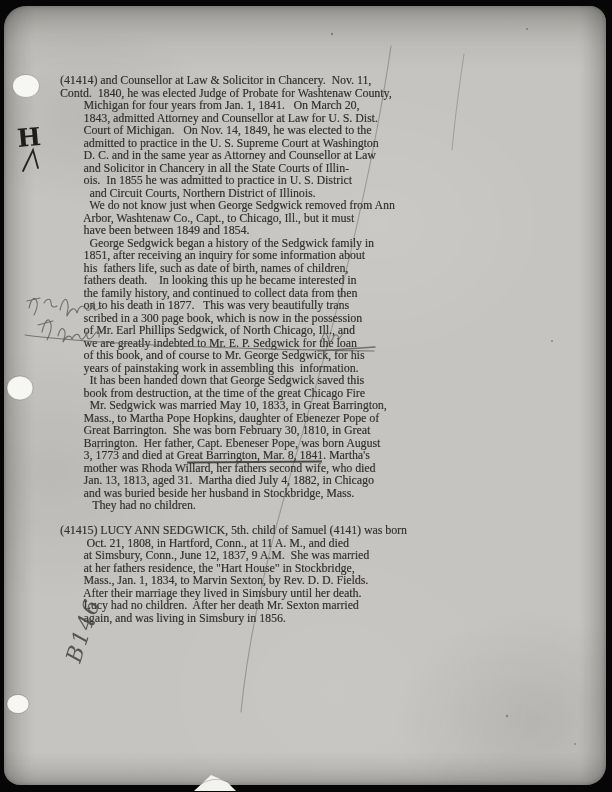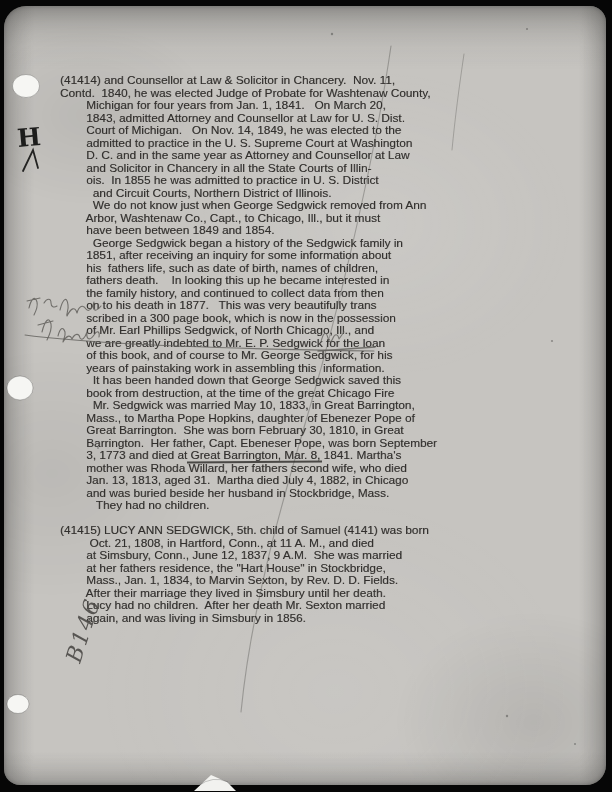--- a/index.html
+++ b/index.html
@@ -26,21 +26,21 @@
   .paper::after{
     content:'';position:absolute;inset:0;border-radius:inherit;pointer-events:none;
     background:
       linear-gradient(180deg, rgba(22,22,20,0.20), rgba(22,22,20,0.04) 40px, rgba(0,0,0,0) 64px),
       linear-gradient(90deg, rgba(22,22,20,0.12), rgba(0,0,0,0) 30px),
       linear-gradient(270deg, rgba(22,22,20,0.13), rgba(0,0,0,0) 26px),
       linear-gradient(0deg, rgba(22,22,20,0.11), rgba(0,0,0,0) 34px);
   }
   .typed{
     position:absolute;left:60px;top:74px;
-    font-family:Liberation Sans, sans-serif;
+    font-family:Liberation Serif, serif;
     font-size:11.8px;line-height:12.5px;
     color:rgba(42,40,38,0.92);
     text-shadow:0.4px 0 0 rgba(42,40,38,0.4);
   }
   .tline{white-space:pre;height:12.5px;}
   .underline-mph{
     position:absolute;left:187px;top:461px;width:135px;height:1.6px;
     background:rgba(38,37,35,0.78);transform:rotate(-0.35deg);
   }
   .overlay-svg{position:absolute;left:0;top:0;pointer-events:none;}
@@ -75,21 +75,21 @@
     <div class="tline">        scribed in a 300 page book, which is now in the possession</div>
     <div class="tline">        of Mr. Earl Phillips Sedgwick, of North Chicago, Ill., and</div>
     <div class="tline">        we are greatly indebted to Mr. E. P. Sedgwick for the loan</div>
     <div class="tline">        of this book, and of course to Mr. George Sedgwick, for his</div>
     <div class="tline">        years of painstaking work in assembling this  information.</div>
     <div class="tline">          It has been handed down that George Sedgwick saved this</div>
     <div class="tline">        book from destruction, at the time of the great Chicago Fire</div>
     <div class="tline">          Mr. Sedgwick was married May 10, 1833, in Great Barrington,</div>
     <div class="tline">        Mass., to Martha Pope Hopkins, daughter of Ebenezer Pope of</div>
     <div class="tline">        Great Barrington.  She was born February 30, 1810, in Great</div>
-    <div class="tline">        Barrington.  Her father, Capt. Ebeneser Pope, was born September</div>
+    <div class="tline">        Barrington.  Her father, Capt. Ebeneser Pope, was born August</div>
     <div class="tline">        3, 1773 and died at Great Barrington, Mar. 8, 1841. Martha's</div>
     <div class="tline">        mother was Rhoda Willard, her fathers second wife, who died</div>
     <div class="tline">        Jan. 13, 1813, aged 31.  Martha died July 4, 1882, in Chicago</div>
     <div class="tline">        and was buried beside her husband in Stockbridge, Mass.</div>
     <div class="tline">           They had no children.</div>
     <div class="tline">&nbsp;</div>
     <div class="tline">(41415) LUCY ANN SEDGWICK, 5th. child of Samuel (4141) was born</div>
     <div class="tline">         Oct. 21, 1808, in Hartford, Conn., at 11 A. M., and died</div>
     <div class="tline">        at Simsbury, Conn., June 12, 1837, 9 A.M.  She was married</div>
     <div class="tline">        at her fathers residence, the "Hart House" in Stockbridge,</div>

